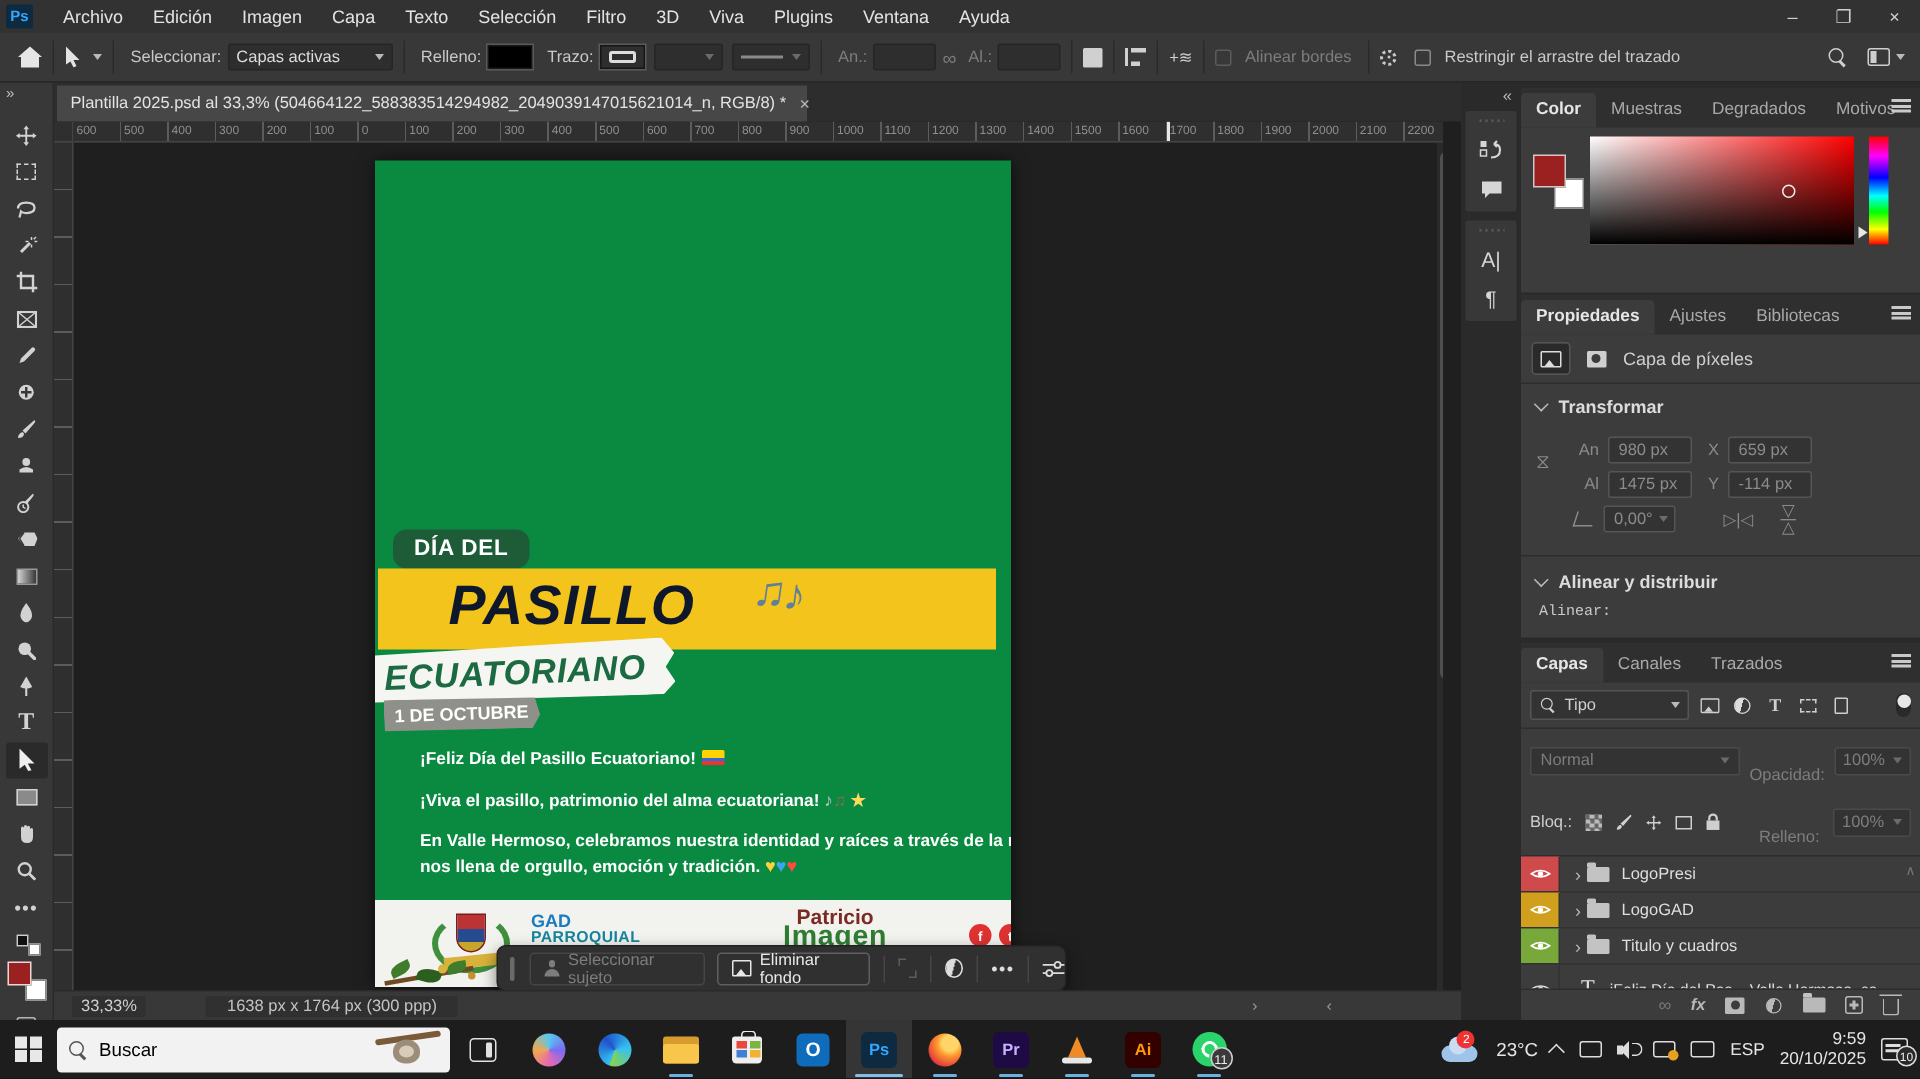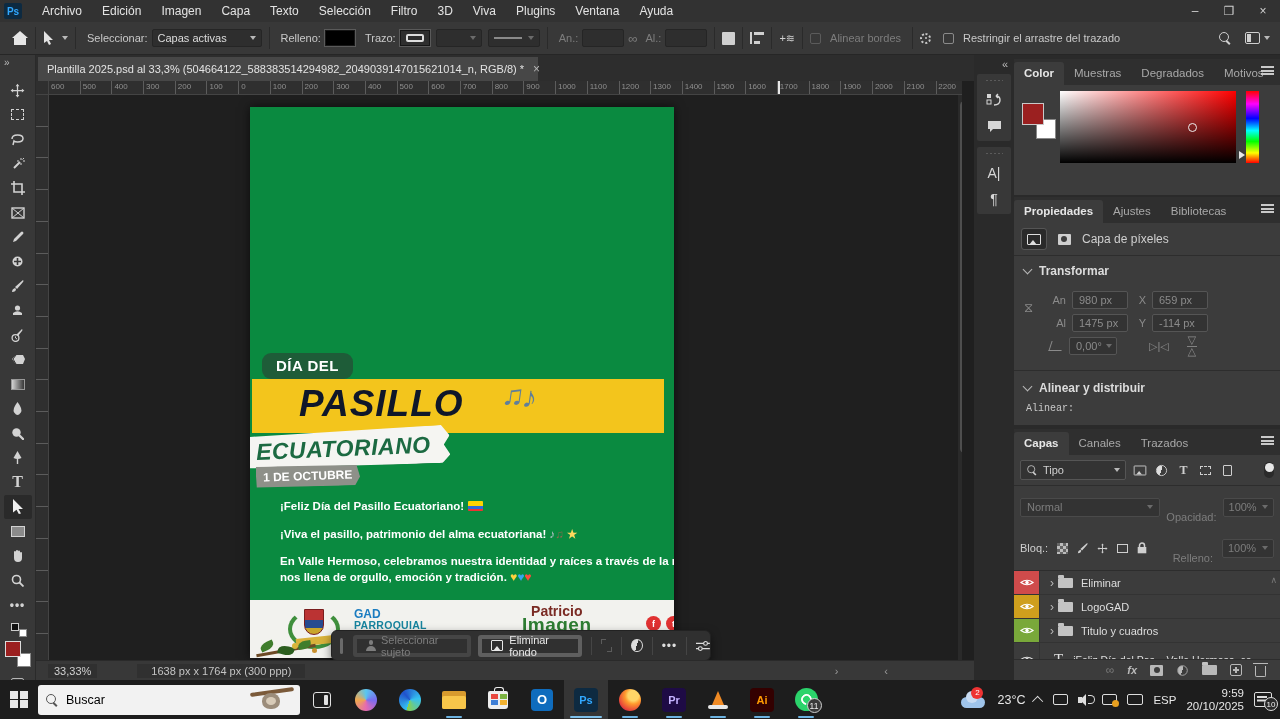--- a/index.html
+++ b/index.html
@@ -122,21 +122,21 @@
   .footer-url { position:absolute; left:452px; top:36px; color:#2a9df4; font-size:9px; font-weight:bold; }
   .greens { position:absolute; left:4px; top:40px; width:90px; height:18px; }
   .leaf { position:absolute; border-radius:60% 0; background:#3f7d2c; }
   .branch { position:absolute; background:#6d4a26; }
   .bud { position:absolute; border-radius:50%; background:#d8b53a; }
 
   
   .ctx-bar { position:absolute; left:282px; top:535px; width:380px; height:31px; background:#303030; border:1px solid #222;
              border-radius:6px; box-shadow:0 4px 10px rgba(0,0,0,.5); display:flex; align-items:center; z-index:6; }
   .ctx-handle { width:3px; height:16px; background:#6a6a6a; border-radius:2px; margin:0 10px 0 8px; }
-  .ctx-btn { height:22px; border:4px solid #eab308; border-radius:3px; display:flex; align-items:center; padding:0 9px; font-size:11px; gap:6px; }
+  .ctx-btn { height:22px; border:1px solid #eab308; border-radius:3px; display:flex; align-items:center; padding:0 9px; font-size:11px; gap:6px; }
   .ctx-btn.disabled { color:#7d7d7d; border-color:#454545; }
   .ctx-btn.enabled { color:#e8e8e8; border-color:#5f5f5f; }
   .ctx-ico { display:flex; align-items:center; justify-content:center; }
   .ctx-sep { width:1px; height:18px; background:#454545; margin:0 9px; }
   .img-glyph { width:14px; height:11px; border:1.3px solid currentColor; border-radius:1px; position:relative; overflow:hidden; }
   .img-glyph:after { content:""; position:absolute; left:1px; bottom:-1px; border-left:4px solid transparent; border-right:4px solid transparent; border-bottom:5px solid currentColor; }
   .person-glyph { width:11px; height:11px; position:relative; }
   .person-glyph:before { content:""; position:absolute; left:3.2px; top:0; width:4.5px; height:4.5px; border-radius:50%; background:currentColor; }
   .person-glyph:after { content:""; position:absolute; left:0.5px; bottom:0; width:10px; height:5px; border-radius:5px 5px 0 0; background:currentColor; }
   .halfcircle { width:13px; height:13px; border-radius:50%; border:1.5px solid #ddd; background:linear-gradient(105deg, #ddd 0 48%, transparent 48%); }
@@ -820,21 +820,21 @@
         <div class="eye-cell red">
             <div class="eye">
               <svg width="14" height="9" viewBox="0 0 16 10">
                 <path d="M1 5 Q8 0 15 5 Q8 10 1 5 Z" fill="none" stroke="#fff" stroke-width="1.2"></path>
                 <circle cx="8" cy="5" r="2" fill="#fff"></circle>
               </svg>
             </div>
           </div>
         <span class="disc">›</span>
         <div class="folder-ico"></div>
-        <span class="layer-name">Eliminar</span>
+        <span class="layer-name">LogoPresi</span>
         <div class="scroll-hint" style="top:4px">∧</div>
       </div>
       <div class="layer-row">
         <div class="eye-cell yellow">
             <div class="eye">
               <svg width="14" height="9" viewBox="0 0 16 10">
                 <path d="M1 5 Q8 0 15 5 Q8 10 1 5 Z" fill="none" stroke="#fff" stroke-width="1.2"></path>
                 <circle cx="8" cy="5" r="2" fill="#fff"></circle>
               </svg>
             </div>

